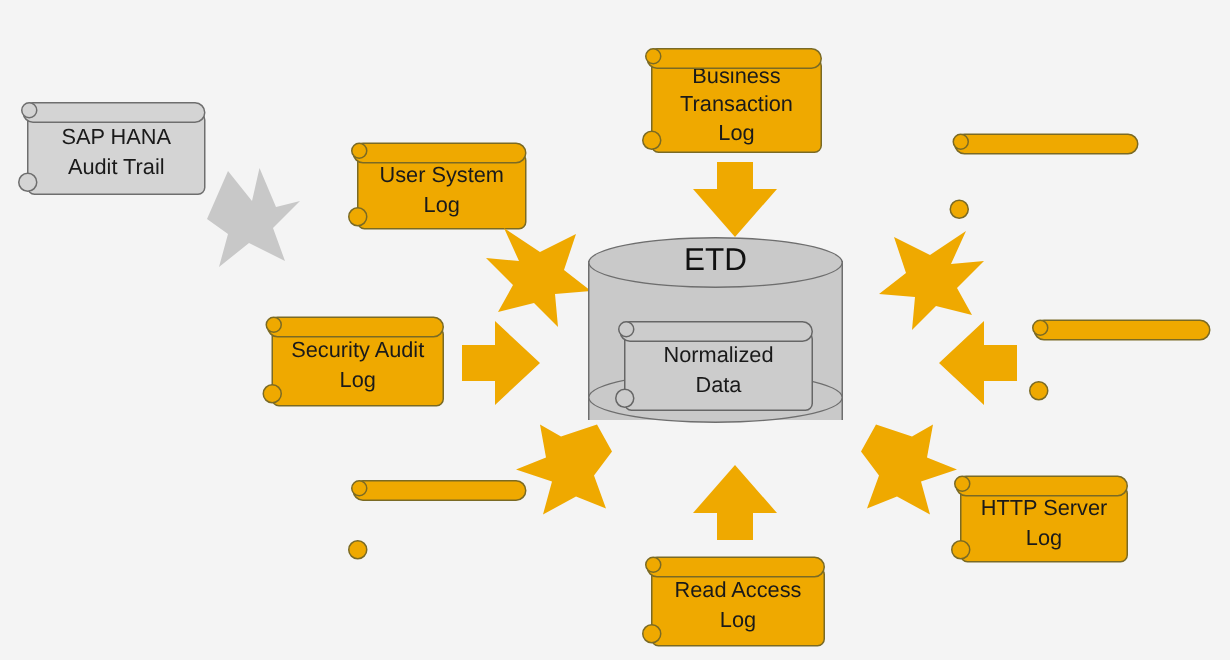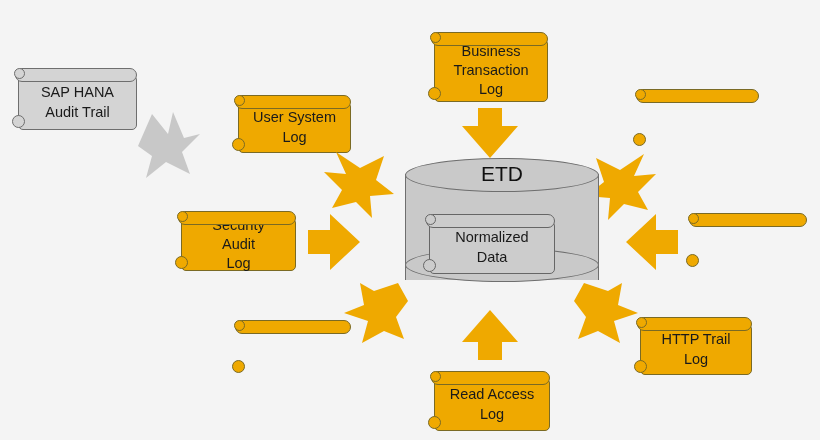--- a/index.html
+++ b/index.html
@@ -67,21 +67,21 @@
     border-radius: 50%;
     background: #efa900;
     z-index: 5;
   }
   .doc .doc-label {
     position: relative;
     z-index: 2;
     font-size: 14.5px;
     color: #1a1a1a;
     line-height: 1.33;
-    padding: 0 14px;
+    padding: 0 4px;
     width: 100%;
     white-space: pre-line;
   }
 
   
   .doc.gray .doc-body,
   .doc.gray .doc-roll,
   .doc.gray .doc-curl,
   .doc.gray .doc-curl-top {
     background: #d4d4d4;
@@ -91,23 +91,23 @@
   .doc.gray.inner .doc-roll,
   .doc.gray.inner .doc-curl,
   .doc.gray.inner .doc-curl-top {
     background: #cccccc;
     border-color: #666666;
   }
 
   
   #etd-cylinder {
     position: absolute;
-    left: 405px;
+    left: 392px;
     top: 158px;
-    width: 194px;
+    width: 170px;
     height: 138px;
   }
   #etd-cylinder .cyl-shell {
     position: absolute;
     left: 0;
     top: 16px;
     width: 100%;
     height: 106px;
     background: #c9c9c9;
     border-left: 1.4px solid #6e6e6e;
@@ -211,21 +211,21 @@
   </div>
 
   <div class="arrow" style="left:626px; top:214px;">
     <svg width="52" height="56" viewBox="0 0 52 56">
       <polygon points="0,28 30,0 30,16 52,16 52,40 30,40 30,56" fill="#efa900"></polygon>
     </svg>
   </div>
 
   <div class="doc" id="node-http-server-log" style="left:634px; top:315px; width:118px; height:60px;">
     <div class="doc-body">
-      <span class="doc-label">HTTP Trail
+      <span class="doc-label">HTTP Server
 Log</span>
     </div>
     <div class="doc-roll"></div>
     <div class="doc-curl-top"></div>
     <div class="doc-curl"></div>
   </div>
 
   <div class="arrow" style="left:574px; top:283px;">
     <svg width="64" height="62" viewBox="0 0 64 62">
       <polygon points="10,0 34,8 48,0 44,22 64,30 40,38 46,60 24,48 4,56 12,34 0,18" fill="#efa900"></polygon>

